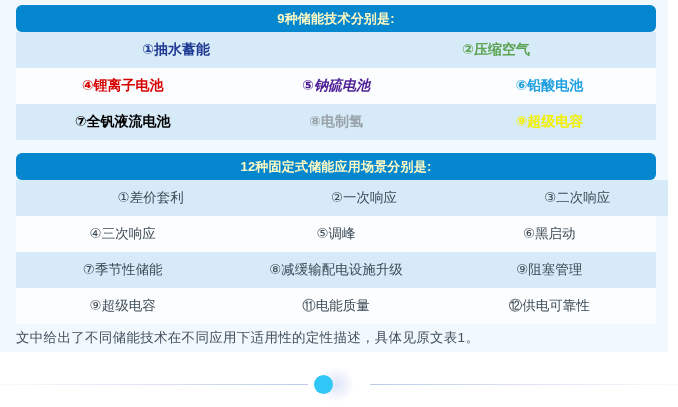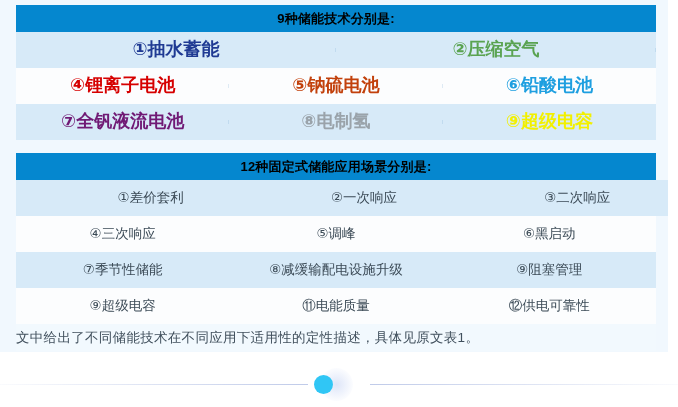--- a/index.html
+++ b/index.html
@@ -21,28 +21,29 @@
     box-sizing: border-box;
   }
   .content {
     position: absolute;
     left: 16px;
     top: 0;
     width: 640px;
   }
   .section-header {
     background: #0587cf;
-    color: #000000;
+    color: #fef9c3;
     font-size: 13px;
     font-weight: bold;
     text-align: center;
     letter-spacing: 0.2px;
     height: 27px;
     line-height: 27px;
     margin-top: 5px;
+    border-radius: 6px;
   }
   .grid-row {
     display: flex;
     width: 100%;
     height: 36px;
     align-items: center;
     position: relative;
   }
   .row-shade {
     background: #d7eaf8;
@@ -53,21 +54,21 @@
   .cell {
     flex: 1 1 33.3333%;
     text-align: center;
     font-size: 13.5px;
     line-height: 1.1;
     position: relative;
     box-sizing: border-box;
   }
   .tech .cell {
     font-weight: bold;
-    font-size: 18px;
+    font-size: 14px;
   }
   .sep {
     position: absolute;
     right: 0;
     top: 8px;
     bottom: 8px;
     width: 1px;
     background: rgba(120, 170, 210, 0.22);
   }
   .scenes .cell {
@@ -161,31 +162,31 @@
         <span class="sep"></span>
       </div>
     </div>
 
     <div class="grid-row tech row-plain" style="background: rgb(252, 253, 254);">
       <div class="cell">
         <span style="color: rgb(214, 0, 0);">④锂离子电池</span>
         <span class="sep"></span>
       </div>
       <div class="cell">
-        <span style="color: #c2410c;">⑤钠硫电池</span>
+        <span style="color: #4c1d95; font-style: italic;">⑤钠硫电池</span>
         <span class="sep"></span>
       </div>
       <div class="cell">
         <span style="color: rgb(30, 159, 224);">⑥铅酸电池</span>
       </div>
     </div>
 
     <div class="grid-row tech row-shade" style="background: rgb(215, 234, 248);">
       <div class="cell">
-        <span style="color: #701a75;">⑦全钒液流电池</span>
+        <span style="color: #000000;">⑦全钒液流电池</span>
         <span class="sep"></span>
       </div>
       <div class="cell">
         <span style="color: rgb(154, 163, 170);">⑧电制氢</span>
         <span class="sep"></span>
       </div>
       <div class="cell">
         <span style="color: rgb(242, 240, 0);">⑨超级电容</span>
       </div>
     </div>

